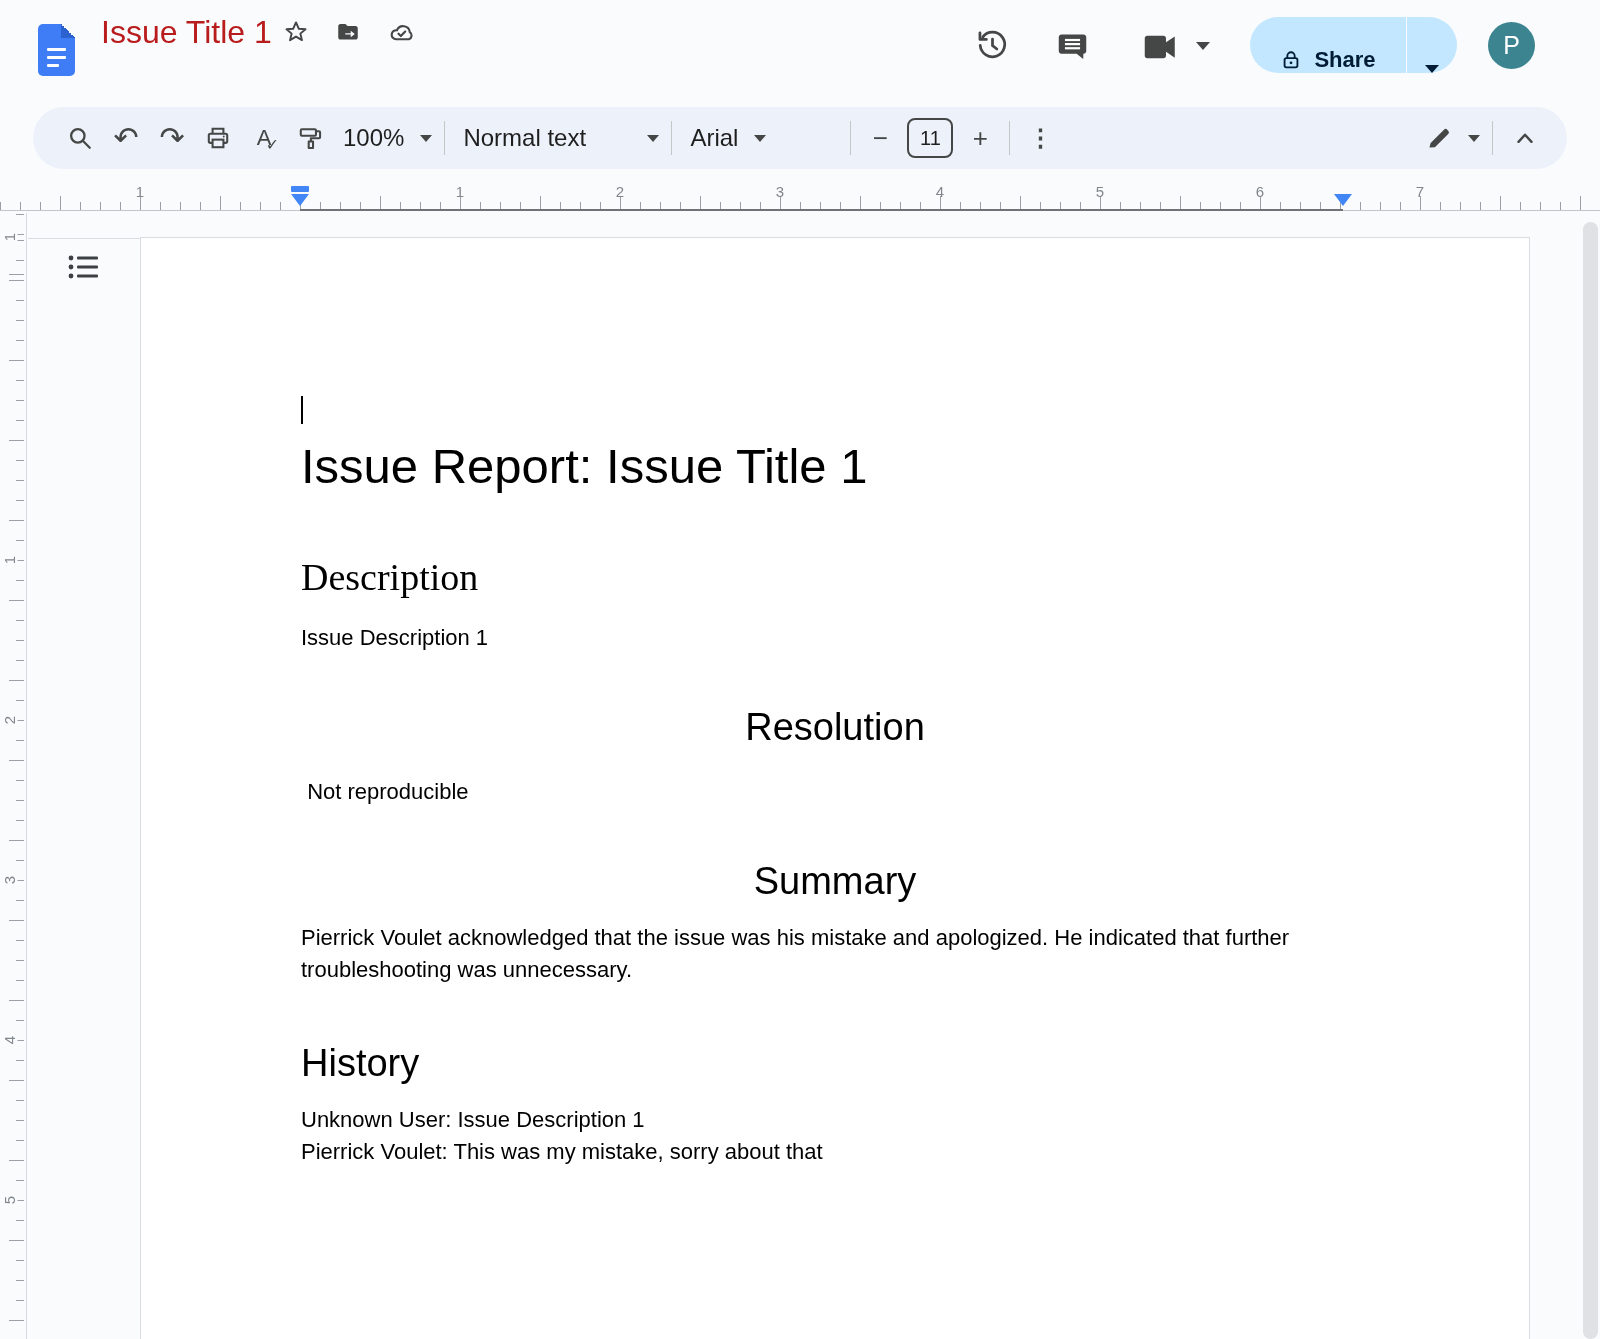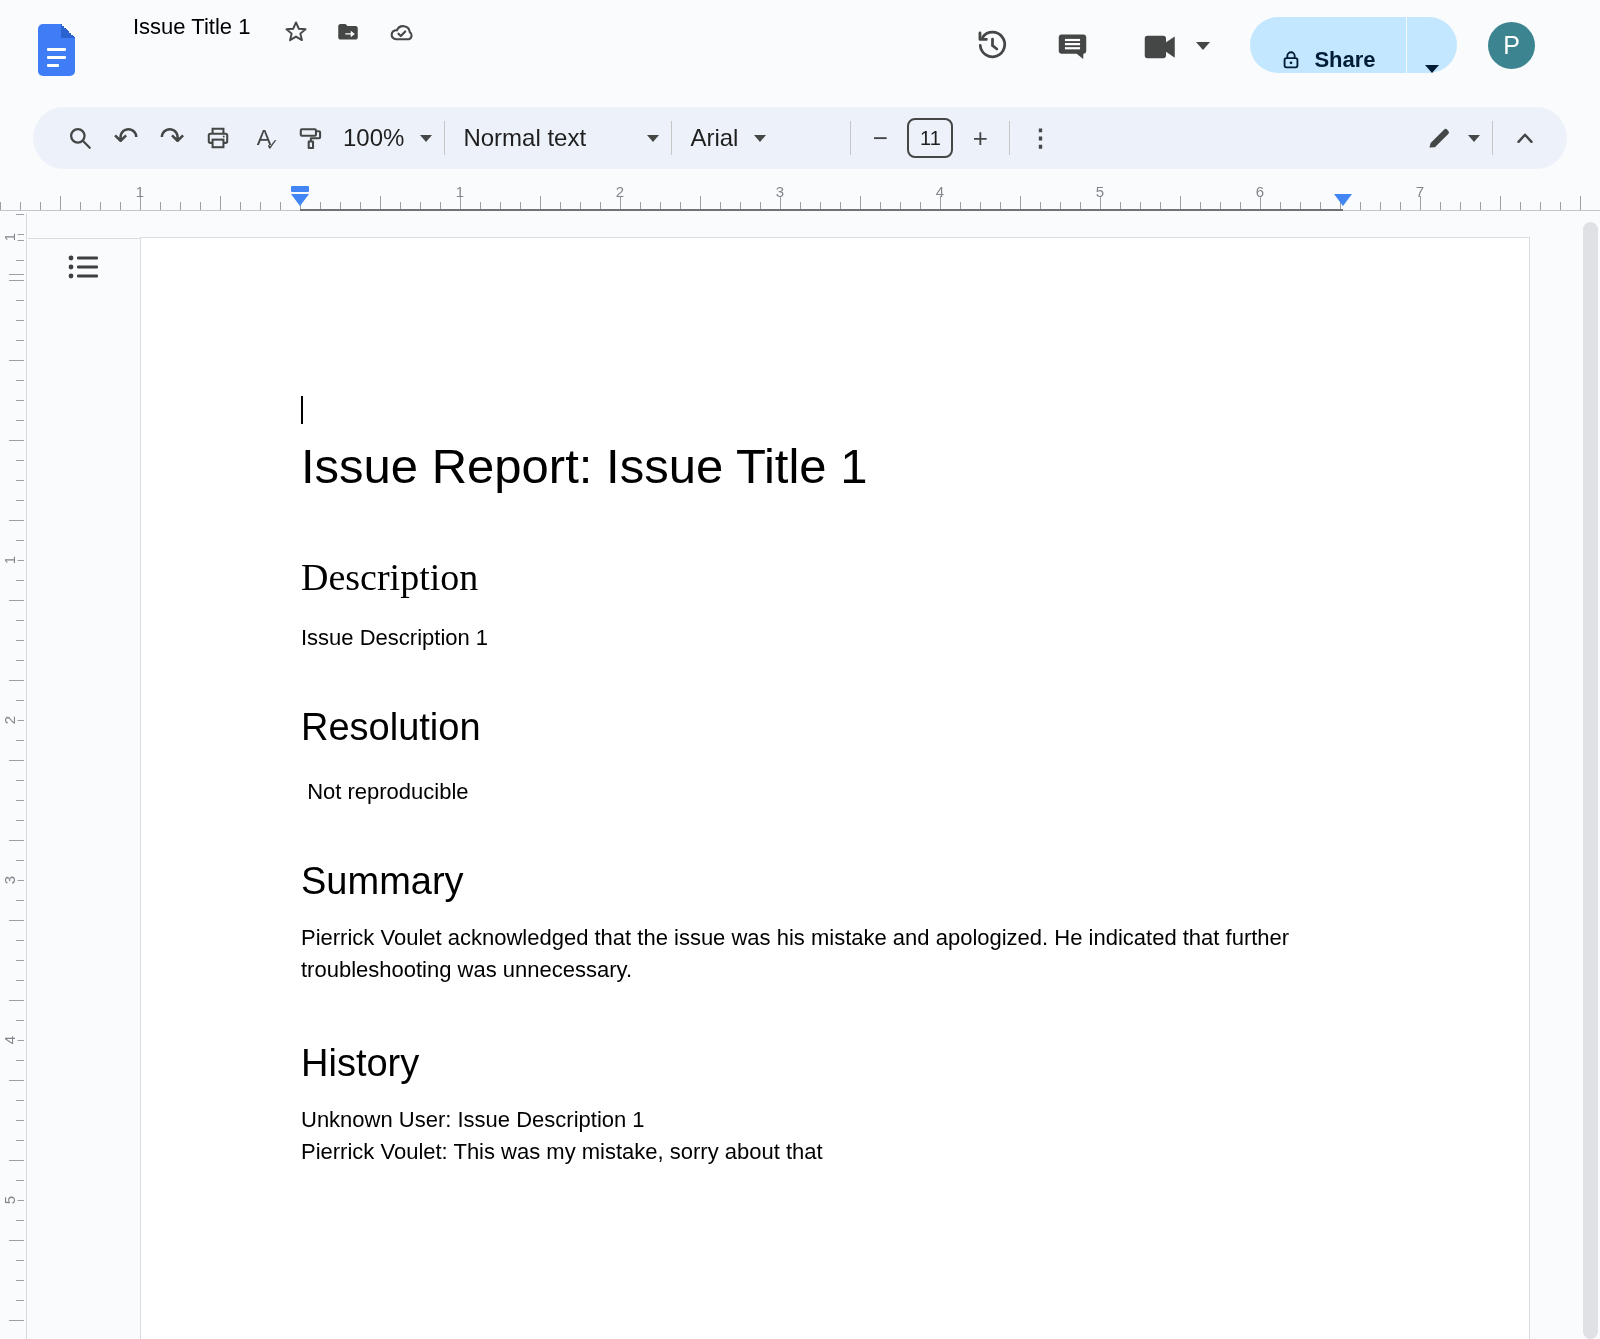--- a/index.html
+++ b/index.html
@@ -15,21 +15,21 @@
   
   .header { position:absolute; left:0; top:0; width:1600px; height:100px; }
   .docs-icon { position:absolute; left:38px; top:24px; width:37px; height:52px; }
   .docs-icon .paper { position:absolute; inset:0; background:#3e7df5; border-radius:5px; }
   .docs-icon .cut  { position:absolute; right:0; top:0; width:14px; height:14px;
                      background:linear-gradient(to bottom left,#f9fbfd 50%,transparent 50%); }
   .docs-icon .fold { position:absolute; right:0; top:0; width:14px; height:14px;
                      background:linear-gradient(to bottom left,transparent 50%,#2b62cf 50%); }
   .docs-icon .bar  { position:absolute; left:9px; height:3px; background:#fff; border-radius:1px; }
 
-  .doc-title { position:absolute; left:101px; top:14px; font-size:22px; color:#000000; white-space:nowrap;margin-left:32px; }
+  .doc-title { position:absolute; left:101px; top:14px; font-size:32px; color:#b91c1c; white-space:nowrap; }
   .title-icon { position:absolute; top:19px; width:26px; height:26px; color:#444746; cursor:pointer; }
 
   .menubar { position:absolute; left:99px; top:57px; display:flex; column-gap:27px; font-size:20px; color:#202124; }
   .menubar span { cursor:pointer; }
 
   .hdr-icon { position:absolute; color:#444746; cursor:pointer; }
 
   .share-btn { position:absolute; left:1250px; top:17px; width:207px; height:56px;
                background:#c2e7ff; border-radius:28px; display:flex; align-items:flex-end; cursor:pointer; }
   .share-main { flex:1 1 auto; display:flex; align-items:center; justify-content:center; gap:12px;
@@ -97,21 +97,21 @@
 
   
   .page { position:absolute; left:140px; top:237px; width:1390px; bottom:-4px;
           background:#fff; border:1px solid #d9dce0; border-bottom:none; cursor:text; }
   .page-content { padding:158px 160px 0 160px; color:#000; }
   .caret-line { height:30px; }
   .text-caret { display:inline-block; width:2px; height:28px; background:#000; }
   .doc-h1 { font-size:49px; line-height:64px; font-weight:400; margin-top:8px; white-space:nowrap; }
   .doc-h2 { font-size:38px; line-height:50px; font-weight:400; }
   .doc-p  { font-size:22px; line-height:32px; white-space:pre-wrap; }
-  .mt54{margin-top:54px;font-family:Liberation Serif, serif;} .mt52{margin-top:52px;} .mt48{margin-top:48px;}
+  .mt54{margin-top:54px;font-family:Liberation Serif, serif;} .mt52{margin-top:52px;} .mt48{margin-top:48px;text-align:center;}
   .mt24{margin-top:24px;} .mt20{margin-top:20px;} .mt16{margin-top:16px;}
 
   
   .scroll-thumb { position:absolute; left:1583px; top:222px; width:15px; bottom:0;
                   background:#dfe1e5; border-radius:8px; cursor:grab; }
 </style>
 </head>
 <body>
 
 <div class="header">

